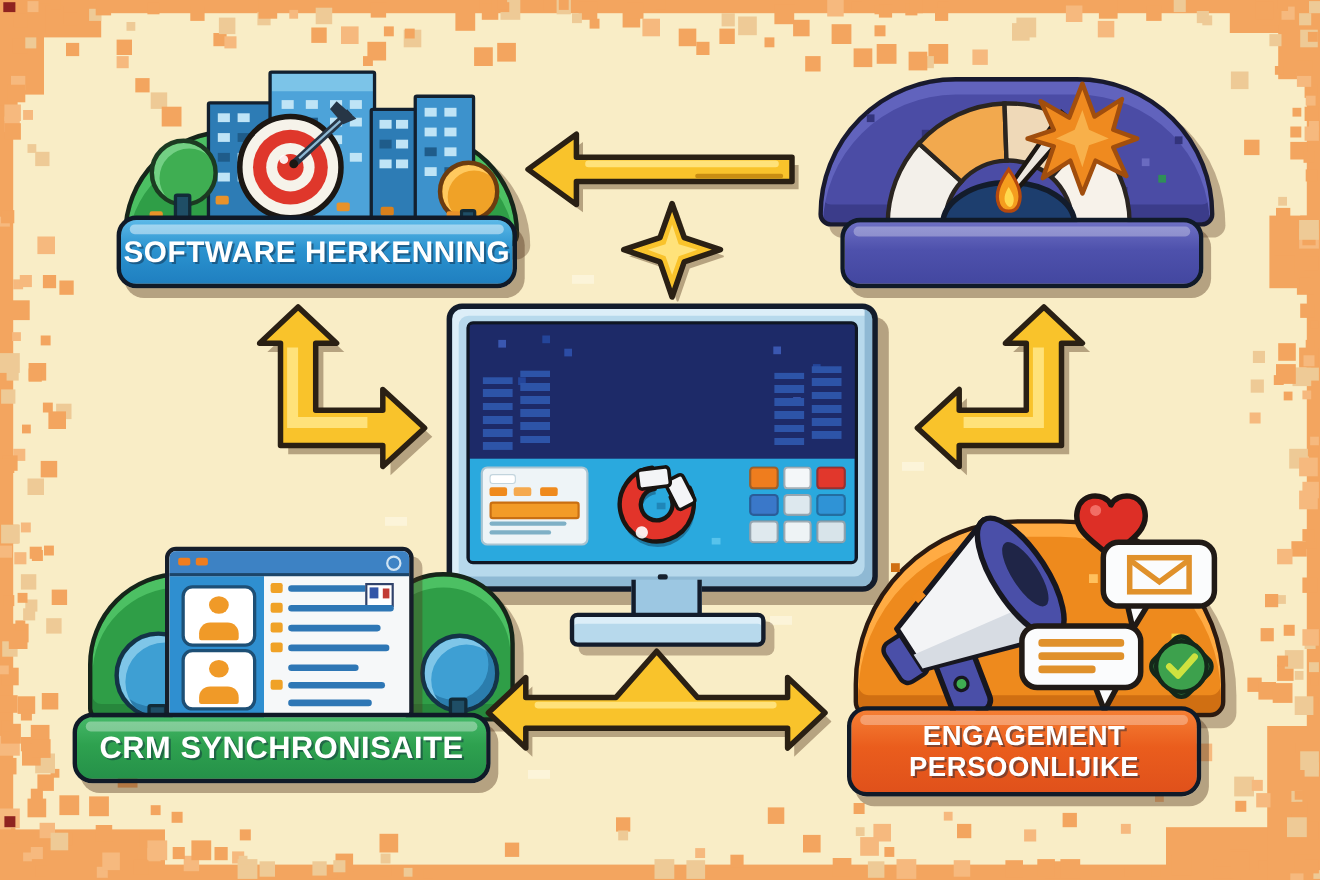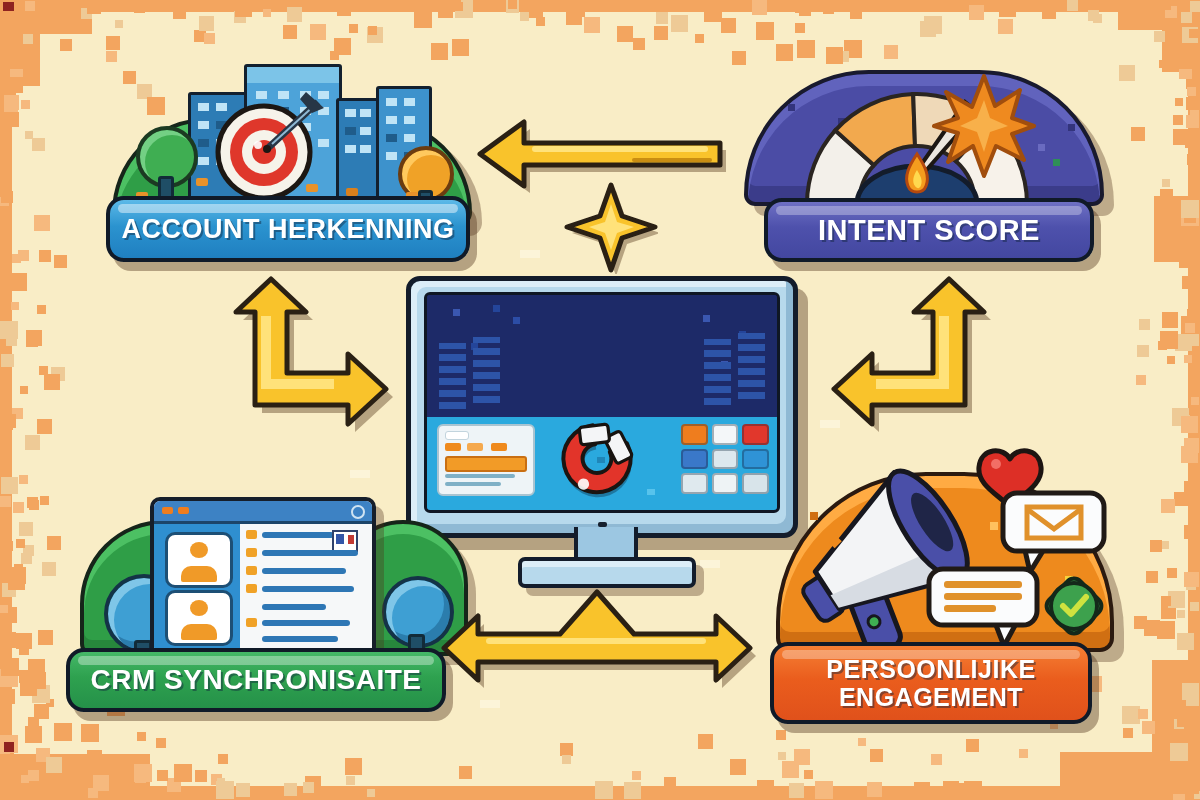--- a/index.html
+++ b/index.html
@@ -532,21 +532,21 @@
     <circle cx="58" cy="62" r="12" fill="#df372b"></circle>
     <circle cx="52" cy="55" r="4" fill="#ffffff" opacity=".9"></circle>
     <line x1="112" y1="12" x2="62" y2="58" stroke="#273646" stroke-width="7"></line>
     <line x1="110" y1="14" x2="66" y2="54" stroke="#8fb9d4" stroke-width="2"></line>
     <polygon points="100,2 118,18 106,23 94,9" fill="#273646"></polygon>
     <circle cx="61" cy="59" r="4" fill="#1c1713"></circle>
   </svg>
 
   <div class="pill pill-account">
     <div class="shine"></div>
-    <span>ACCOUNT HERKENNING</span>
+    <span>SOFTWARE HERKENNING</span>
   </div>
 
   <div class="abs mound tr-mound">
     <div class="tr-speck"></div>
   </div>
 
   <svg class="abs" style="left:792px;top:76px" width="250" height="135" viewBox="0 0 250 135">
     <path d="M15 128 A110 110 0 0 1 43.3 54.4 L81.9 89.2 A58 58 0 0 0 67 128 Z" fill="#f3f0ea" stroke="#2a2521" stroke-width="4"></path>
     <path d="M43.3 54.4 A110 110 0 0 1 121.2 18.1 L123 70 A58 58 0 0 0 81.9 89.2 Z" fill="#f2a94e" stroke="#2a2521" stroke-width="4"></path>
     <path d="M121.2 18.1 A110 110 0 0 1 198.6 46.3 L163.8 84.9 A58 58 0 0 0 123 70 Z" fill="#efd9b8" stroke="#2a2521" stroke-width="4"></path>
@@ -557,21 +557,20 @@
     <path d="M125 94 C121 100 120 106 123 110 C125 113 128 113 129 109 C131 104 128 99 125 94 Z" fill="#ffd94e"></path>
   </svg>
 
   <svg class="abs" style="left:932px;top:74px" width="104" height="104" viewBox="0 0 104 104">
     <polygon points="52,2 63,32 88,16 80,44 102,52 80,60 92,86 64,72 52,102 41,72 16,88 26,59 2,52 26,44 14,18 40,33" fill="#ef8a1f" stroke="#a14e0d" stroke-width="4" stroke-linejoin="round"></polygon>
     <polygon points="52,26 58,44 76,52 58,58 52,78 45,58 28,52 45,44" fill="#f8b04a"></polygon>
   </svg>
 
   <div class="pill pill-intent">
     <div class="shine" style="background:rgba(255,255,255,.3)"></div>
-    <span>INTENT SCORE</span>
   </div>
 
   <div class="abs monitor">
     <div class="screen">
       <div class="screen-top">
         <div class="screen-deco"></div>
         <div class="stripes s1"></div>
         <div class="stripes s2"></div>
         <div class="stripes s3"></div>
         <div class="stripes s4"></div>
@@ -698,22 +697,22 @@
   </svg>
 
   <svg class="abs" style="left:1040px;top:572px" width="68" height="68" viewBox="0 0 68 68">
     <rect x="12" y="12" width="44" height="44" rx="9" transform="rotate(45 34 34)" fill="#3da14d" stroke="#14281a" stroke-width="4"></rect>
     <circle cx="34" cy="34" r="23" fill="#3da14d" stroke="#14281a" stroke-width="4"></circle>
     <path d="M23 34 L31 42 L46 25" fill="none" stroke="#cfe23f" stroke-width="6" stroke-linecap="round" stroke-linejoin="round"></path>
   </svg>
 
   <div class="pill pill-engagement">
     <div class="shine" style="background:rgba(255,255,255,.3)"></div>
+    <span class="node-label-line">ENGAGEMENT</span>
     <span class="node-label-line">PERSOONLIJIKE</span>
-    <span class="node-label-line">ENGAGEMENT</span>
   </div>
 
   <svg class="abs" style="left:472px;top:118px" width="256" height="76" viewBox="0 0 256 76">
     <path d="M8 36 L52 4 L52 25 L248 25 L248 47 L52 47 L52 68 Z" transform="translate(6,7)" fill="rgba(82,52,22,.4)"></path>
     <path d="M8 36 L52 4 L52 25 L248 25 L248 47 L52 47 L52 68 Z" fill="#f9c32b" stroke="#2a2014" stroke-width="5" stroke-linejoin="round"></path>
     <rect x="60" y="28" width="176" height="6" rx="3" fill="#ffe27a"></rect>
     <rect x="160" y="40" width="80" height="4" rx="2" fill="#c98e12"></rect>
   </svg>
 
   <svg class="abs" style="left:564px;top:182px" width="94" height="92" viewBox="0 0 94 92">

